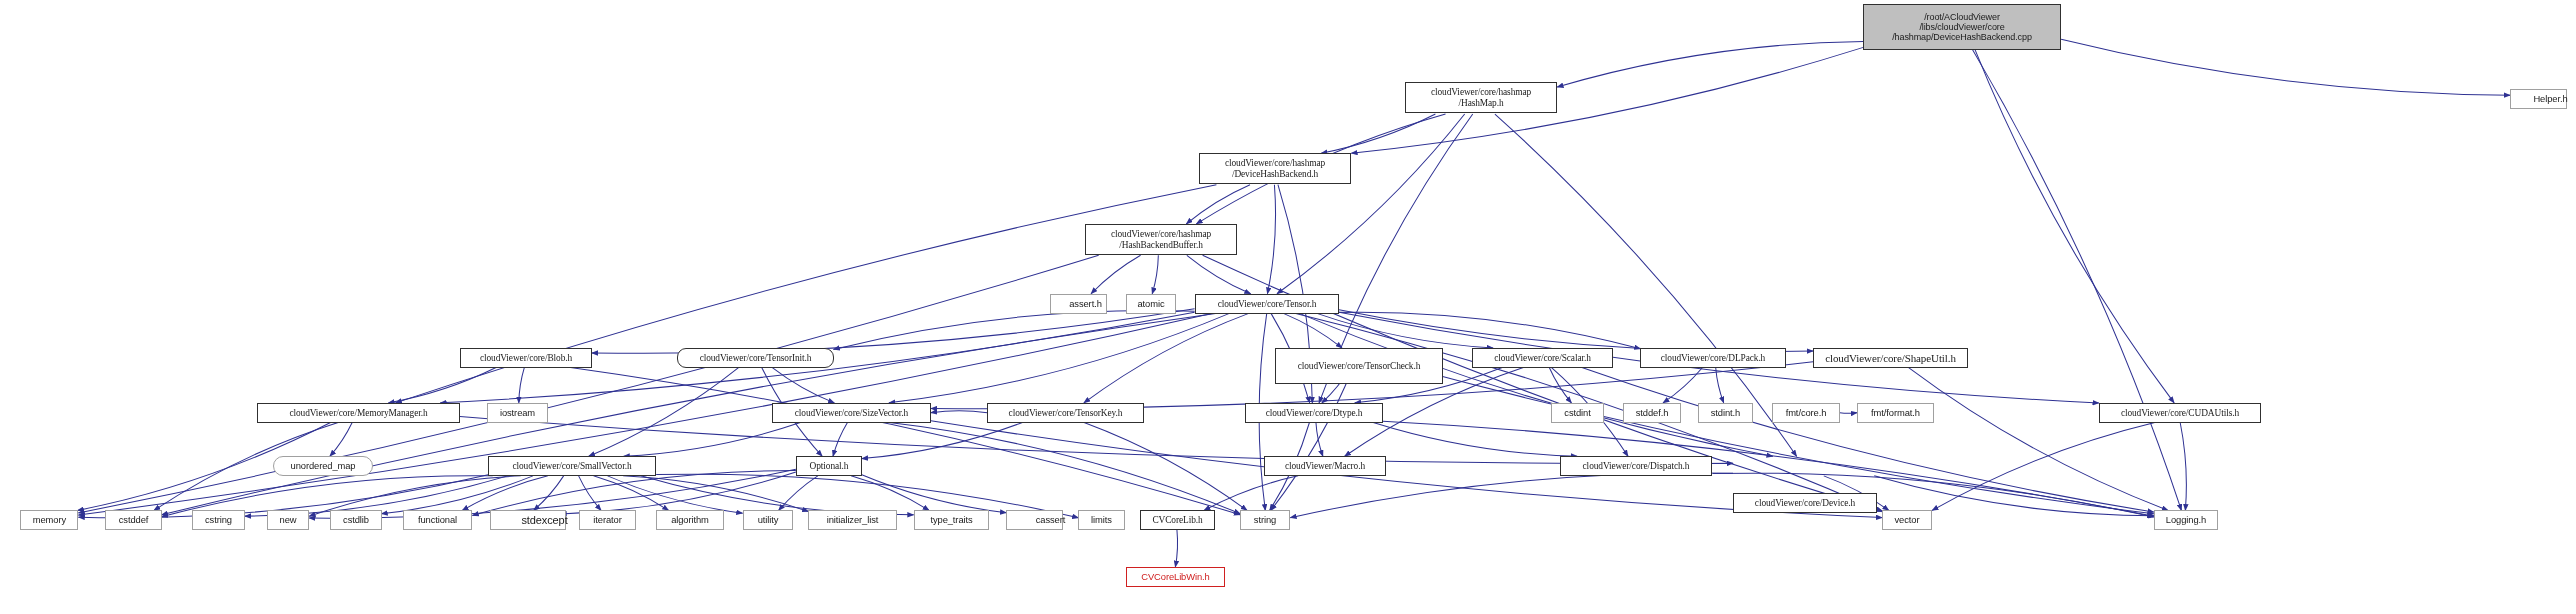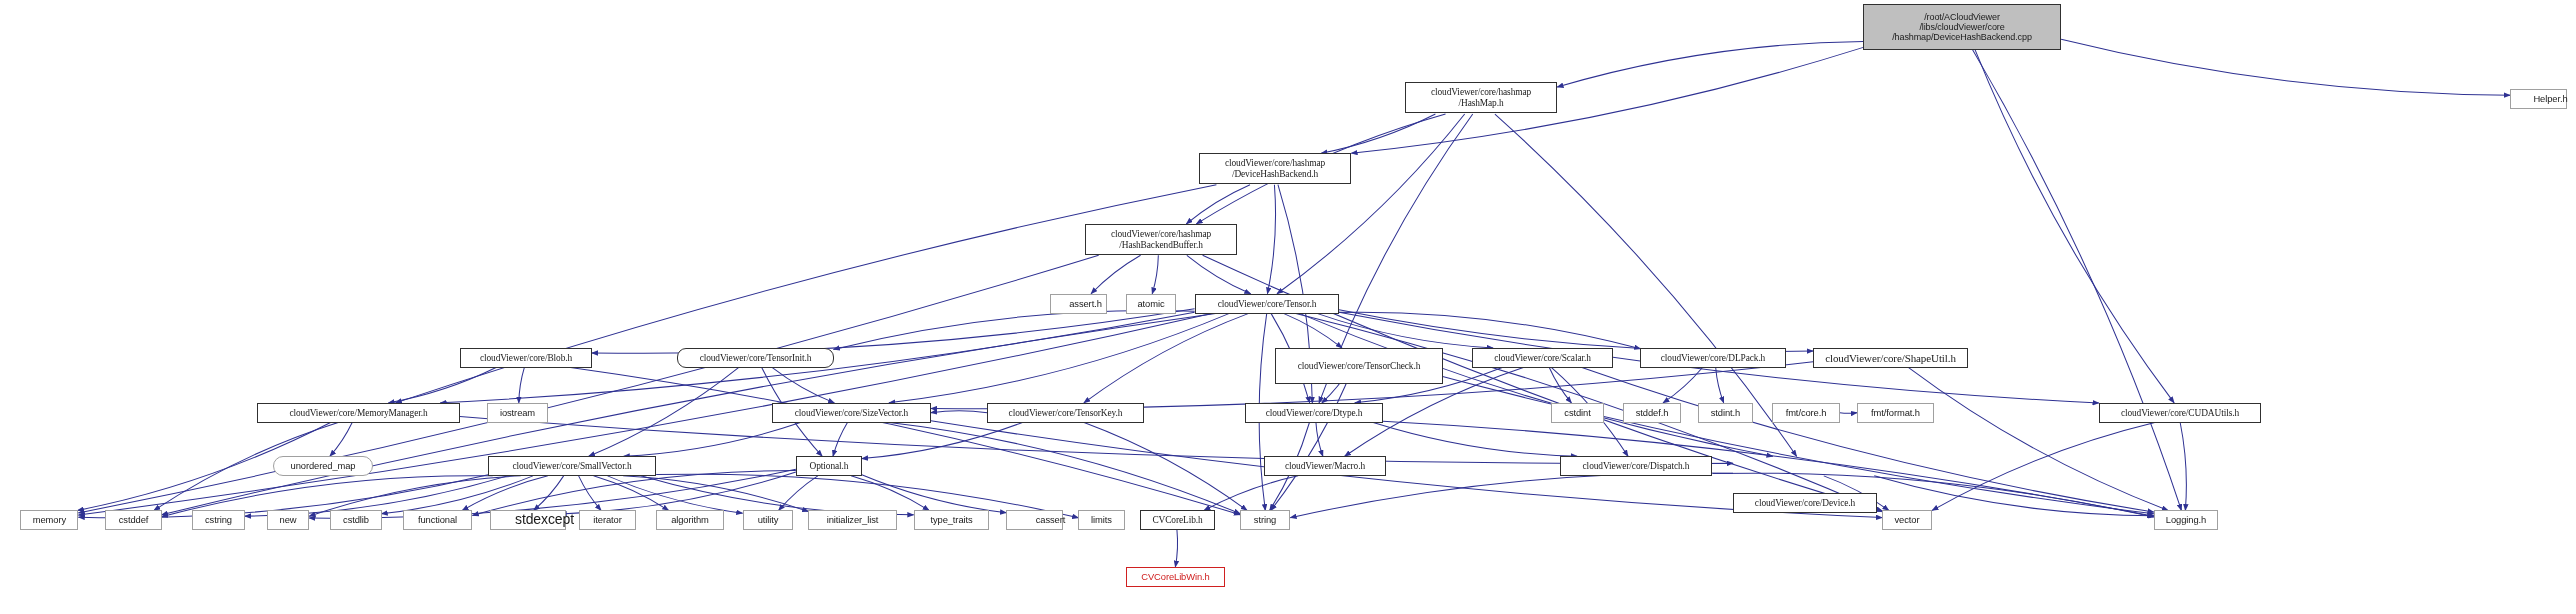--- a/index.html
+++ b/index.html
@@ -198,21 +198,21 @@
       <div class="node strong" style="left: 796px; top: 456px; width: 66px; height: 19.6px; font-size: 9.4px;">Optional.h</div>
       <div class="node strong" style="left: 1264px; top: 456px; width: 122px; height: 19.6px; font-size: 9.4px;">cloudViewer/Macro.h</div>
       <div class="node strong" style="left: 1560px; top: 456px; width: 152px; height: 19.6px; font-size: 9.4px;">cloudViewer/core/Dispatch.h</div>
       <div class="node strong" style="left: 1733px; top: 456px; width: 144px; height: 19.6px; font-size: 9.4px; margin-top: 37px;">cloudViewer/core/Device.h</div>
       <div class="node" style="left: 20.4px; top: 510px; width: 58px; height: 19.6px; font-size: 9.4px;">memory</div>
       <div class="node" style="left: 105px; top: 510px; width: 57px; height: 19.6px; font-size: 9.4px;">cstddef</div>
       <div class="node" style="left: 192px; top: 510px; width: 53px; height: 19.6px; font-size: 9.4px;">cstring</div>
       <div class="node" style="left: 267px; top: 510px; width: 42px; height: 19.6px; font-size: 9.4px;">new</div>
       <div class="node" style="left: 330px; top: 510px; width: 52px; height: 19.6px; font-size: 9.4px;">cstdlib</div>
       <div class="node" style="left: 403px; top: 510px; width: 69px; height: 19.6px; font-size: 9.4px;">functional</div>
-      <div class="node" style="left: 490px; top: 510px; width: 76px; height: 19.6px; font-size: 14px; padding-left: 33px;">stdexcept</div>
+      <div class="node" style="left: 490px; top: 510px; width: 76px; height: 19.6px; font-size: 11px; padding-left: 33px;">stdexcept</div>
       <div class="node" style="left: 579px; top: 510px; width: 57px; height: 19.6px; font-size: 9.4px;">iterator</div>
       <div class="node" style="left: 656px; top: 510px; width: 68px; height: 19.6px; font-size: 9.4px;">algorithm</div>
       <div class="node" style="left: 743px; top: 510px; width: 50px; height: 19.6px; font-size: 9.4px;">utility</div>
       <div class="node" style="left: 808px; top: 510px; width: 89px; height: 19.6px; font-size: 9.4px;">initializer_list</div>
       <div class="node" style="left: 914px; top: 510px; width: 75px; height: 19.6px; font-size: 9.4px;">type_traits</div>
       <div class="node" style="left: 1006px; top: 510px; width: 57px; height: 19.6px; font-size: 9.4px; padding-left: 32px;">cassert</div>
       <div class="node" style="left: 1078px; top: 510px; width: 47px; height: 19.6px; font-size: 9.4px; text-align: center;">limits</div>
       <div class="node strong" style="left: 1140px; top: 510px; width: 75px; height: 19.6px; font-size: 9.4px;">CVCoreLib.h</div>
       <div class="node" style="left: 1240px; top: 510px; width: 50px; height: 19.6px; font-size: 9.4px;">string</div>
       <div class="node" style="left: 1882px; top: 510px; width: 50px; height: 19.6px; font-size: 9.4px;">vector</div>

